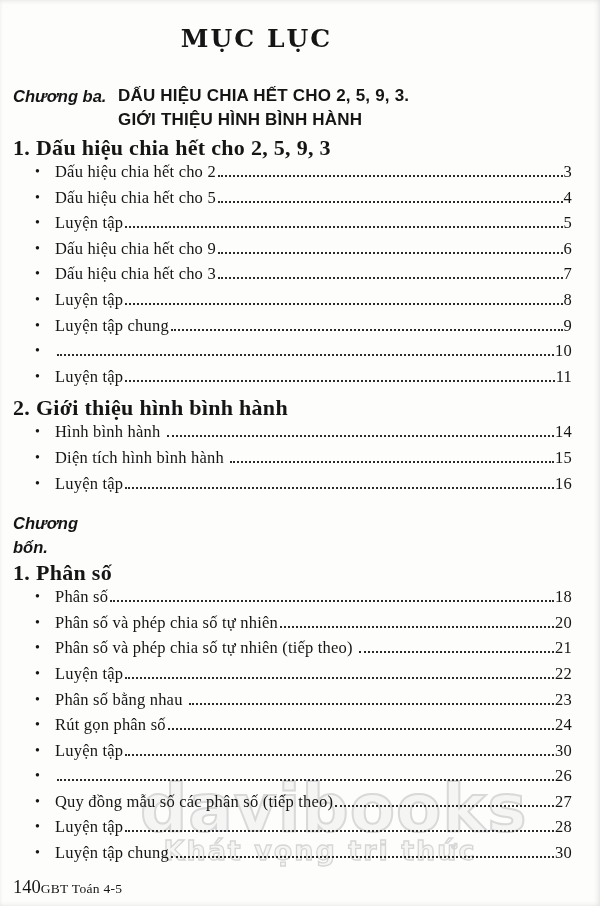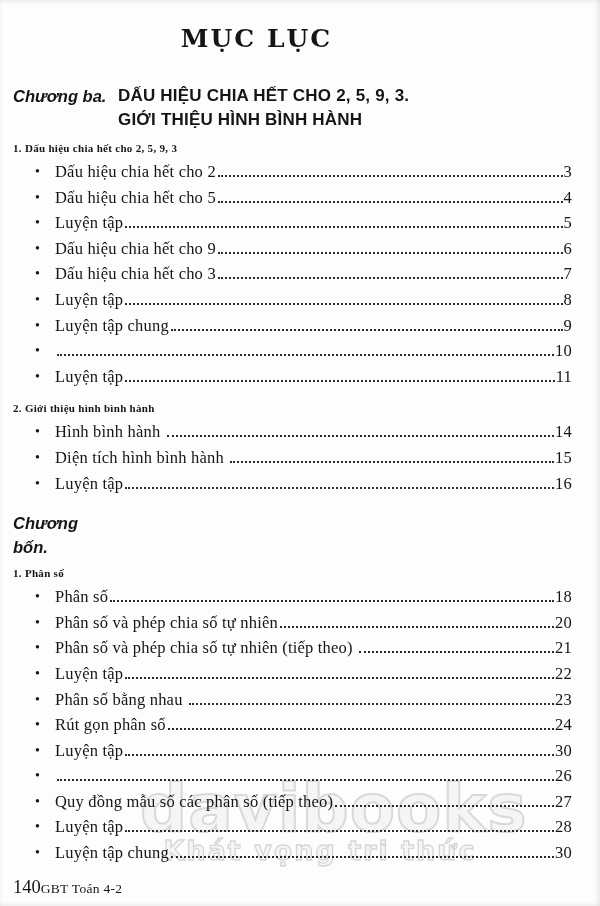--- a/index.html
+++ b/index.html
@@ -41,21 +41,21 @@
     line-height:24px;
   }
   .ch-title {
     font-size:17px;
     line-height:24px;
     letter-spacing:0.2px;
   }
   .section-heading {
     font-family:"Liberation Serif", serif;
     font-weight:bold;
-    font-size:11px;
+    font-size:22px;
     line-height:24px;
     letter-spacing:0.3px;
     margin:0 0 2px 0;
   }
   .toc-item {
     display:flex;
     align-items:baseline;
     height:25.6px;
     font-size:16.5px;
     letter-spacing:0.2px;
@@ -282,16 +282,16 @@
       <span class="bullet">•</span>
       <span class="item-label">Luyện tập chung</span>
       <span class="dots"></span>
       <span class="pagenum">30</span>
     </div>
 
   </div>
 
   <div class="footer">
     <span class="folio">140</span>
-    <span class="imprint">GBT Toán 4-2</span>
+    <span class="imprint">GBT Toán 4-5</span>
   </div>
 
 </div>
 
 </body></html>

